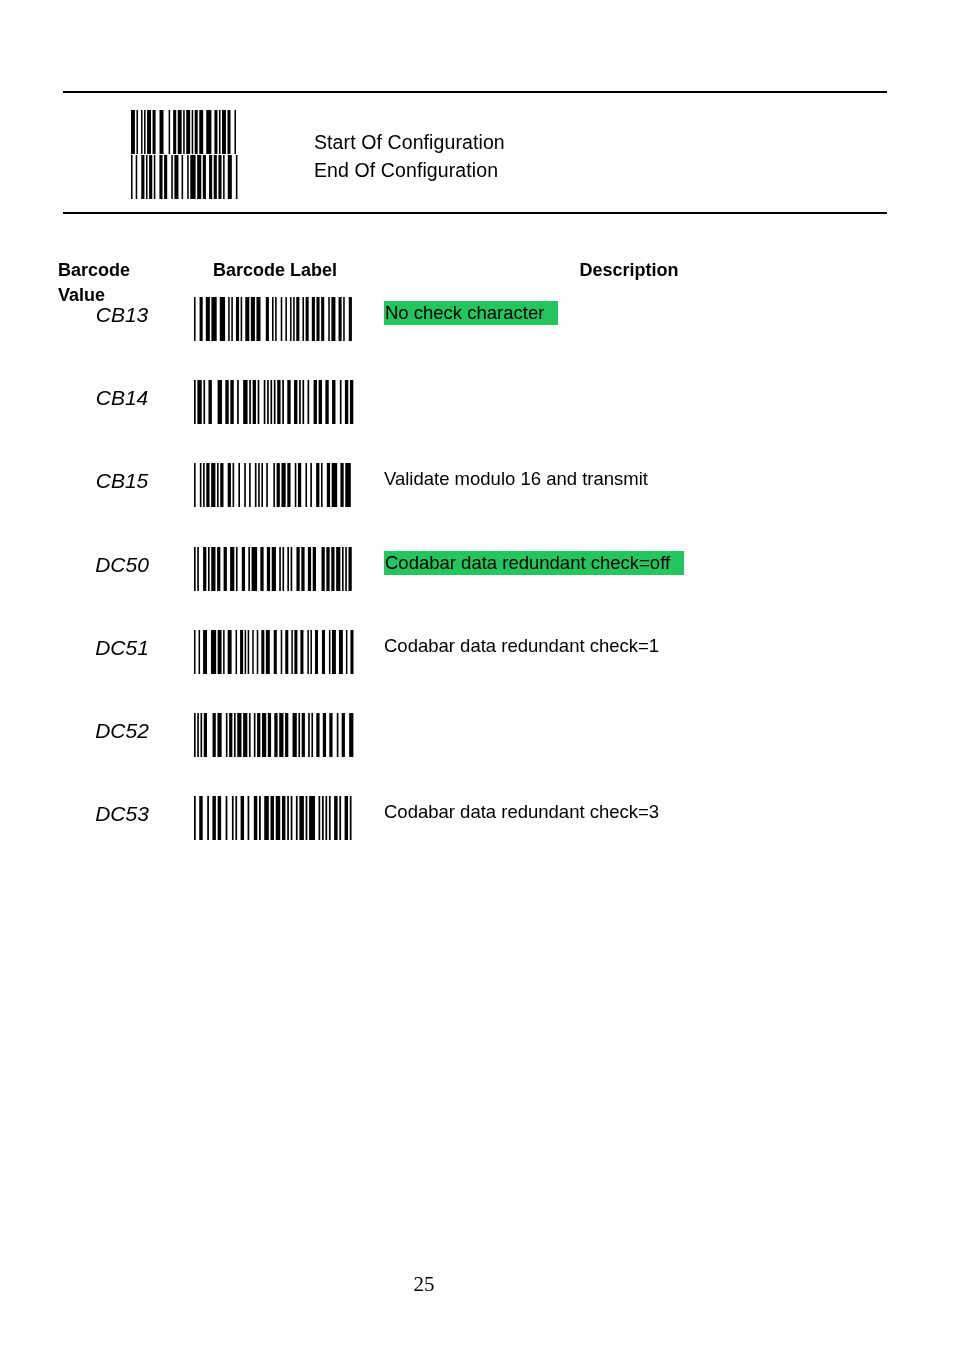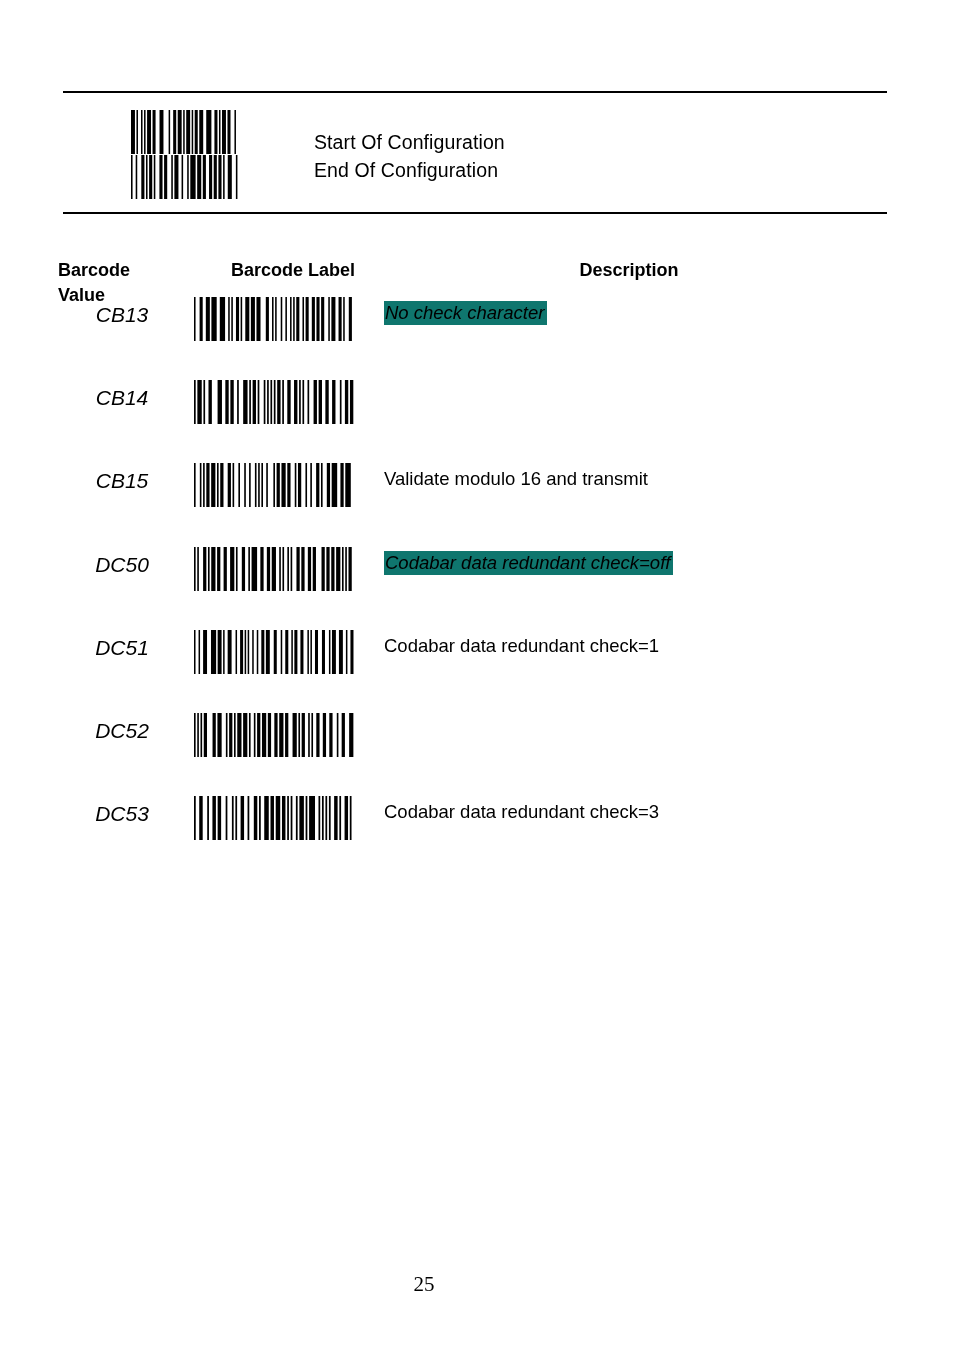--- a/index.html
+++ b/index.html
@@ -74,21 +74,21 @@
     left: 58px;
     top: 246px;
     width: 126px;
     line-height: 25px;
     margin-top: 12px;
   }
   .col-head-label {
     left: 195px;
     top: 260px;
     width: 160px;
-    text-align: right;
+    text-align: center;
   }
   .col-head-desc {
     left: 549px;
     top: 260px;
     width: 160px;
     text-align: center;
   }
 
   .row {
     position: absolute;
@@ -113,23 +113,22 @@
     height: 44px;
   }
   .row .desc {
     position: absolute;
     left: 384px;
     top: 5px;
     font-size: 18.5px;
     white-space: nowrap;
   }
   .row .desc .hl {
-    background: #0f766e;
-    padding: 1px 3px 2px 1px;
-    font-style: italic;
+    background: #22c55e;
+    padding: 1px 14px 2px 1px;
   }
 
   
   .page-number {
     position: absolute;
     left: 0;
     top: 1272px;
     width: 848px;
     text-align: center;
     font-family: "Liberation Serif", serif;

